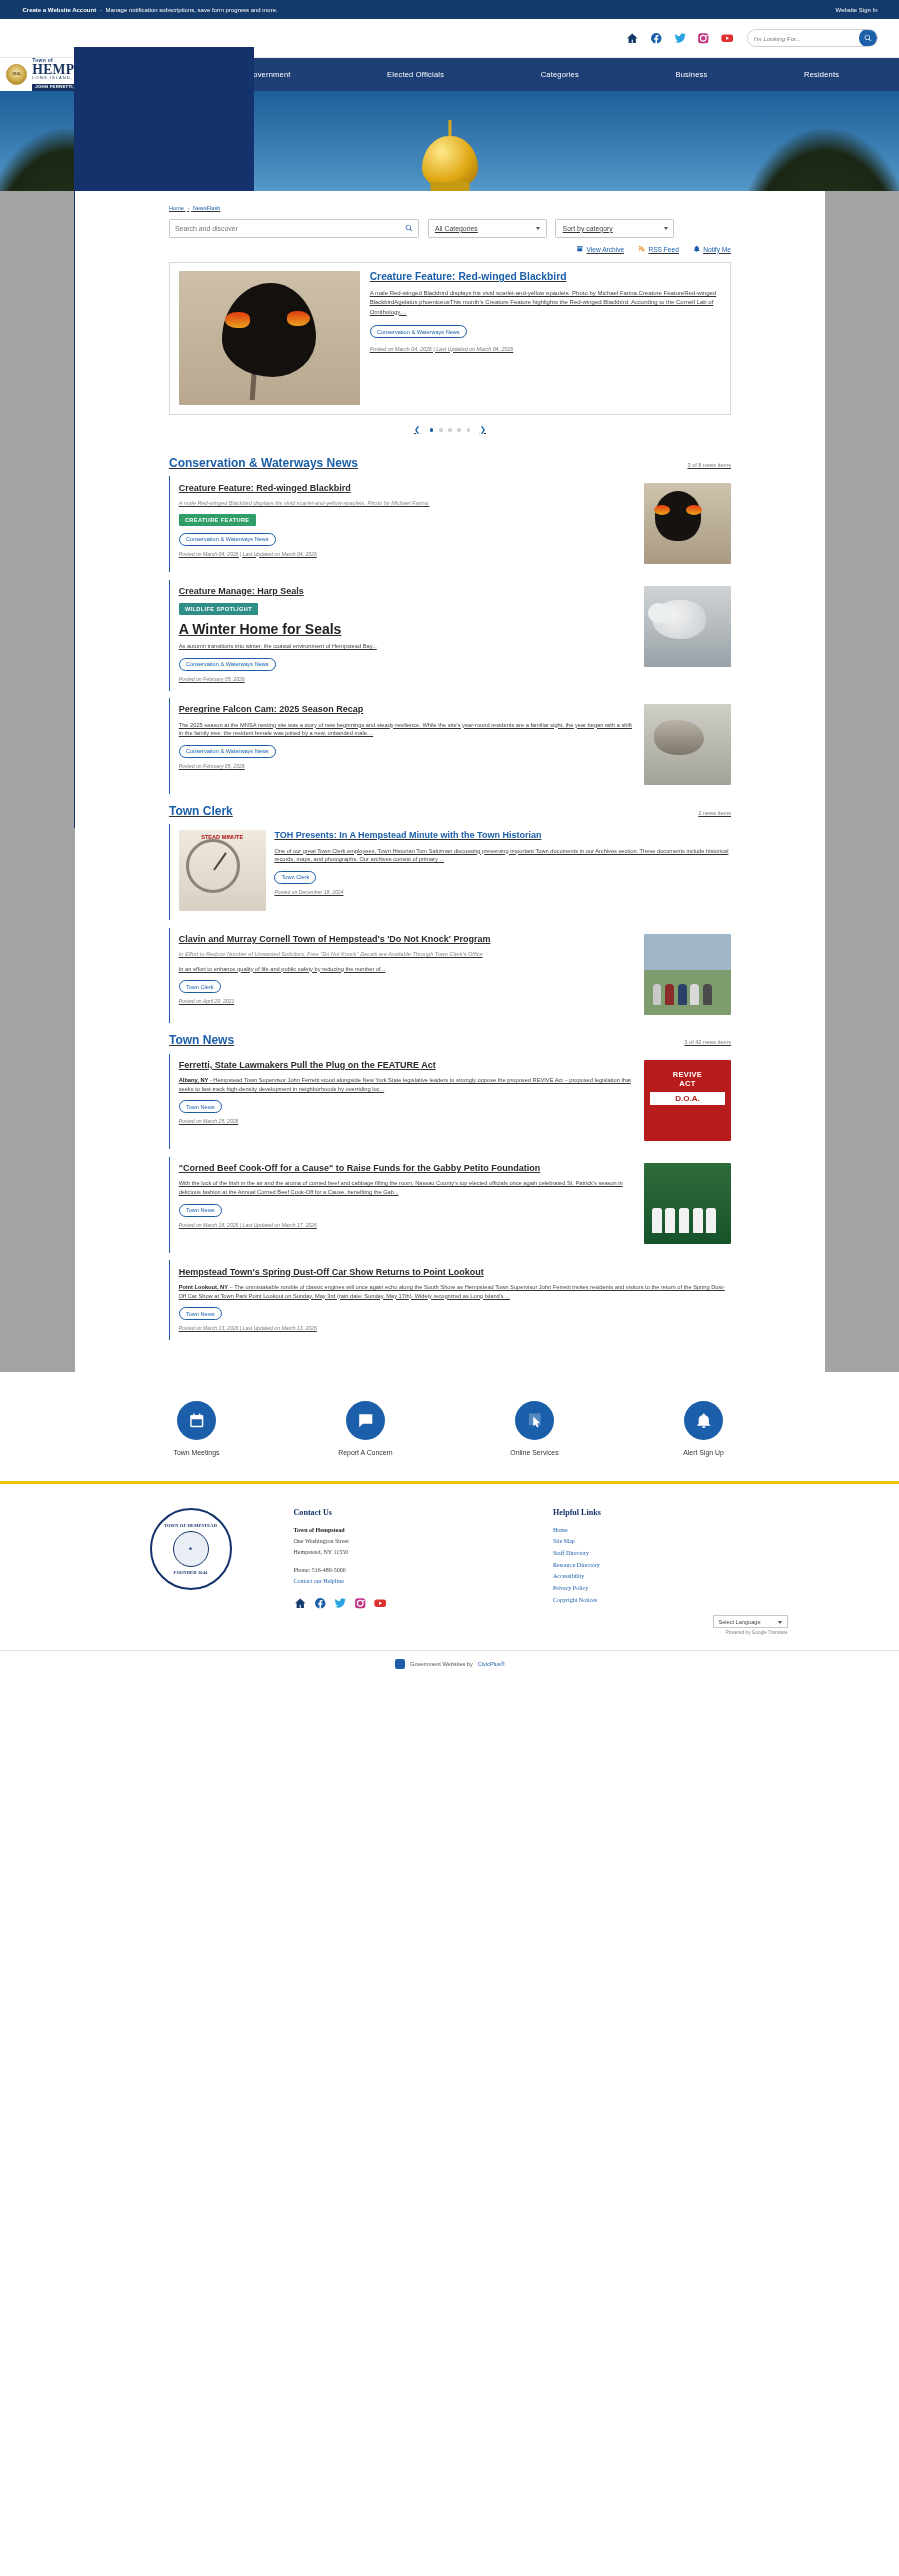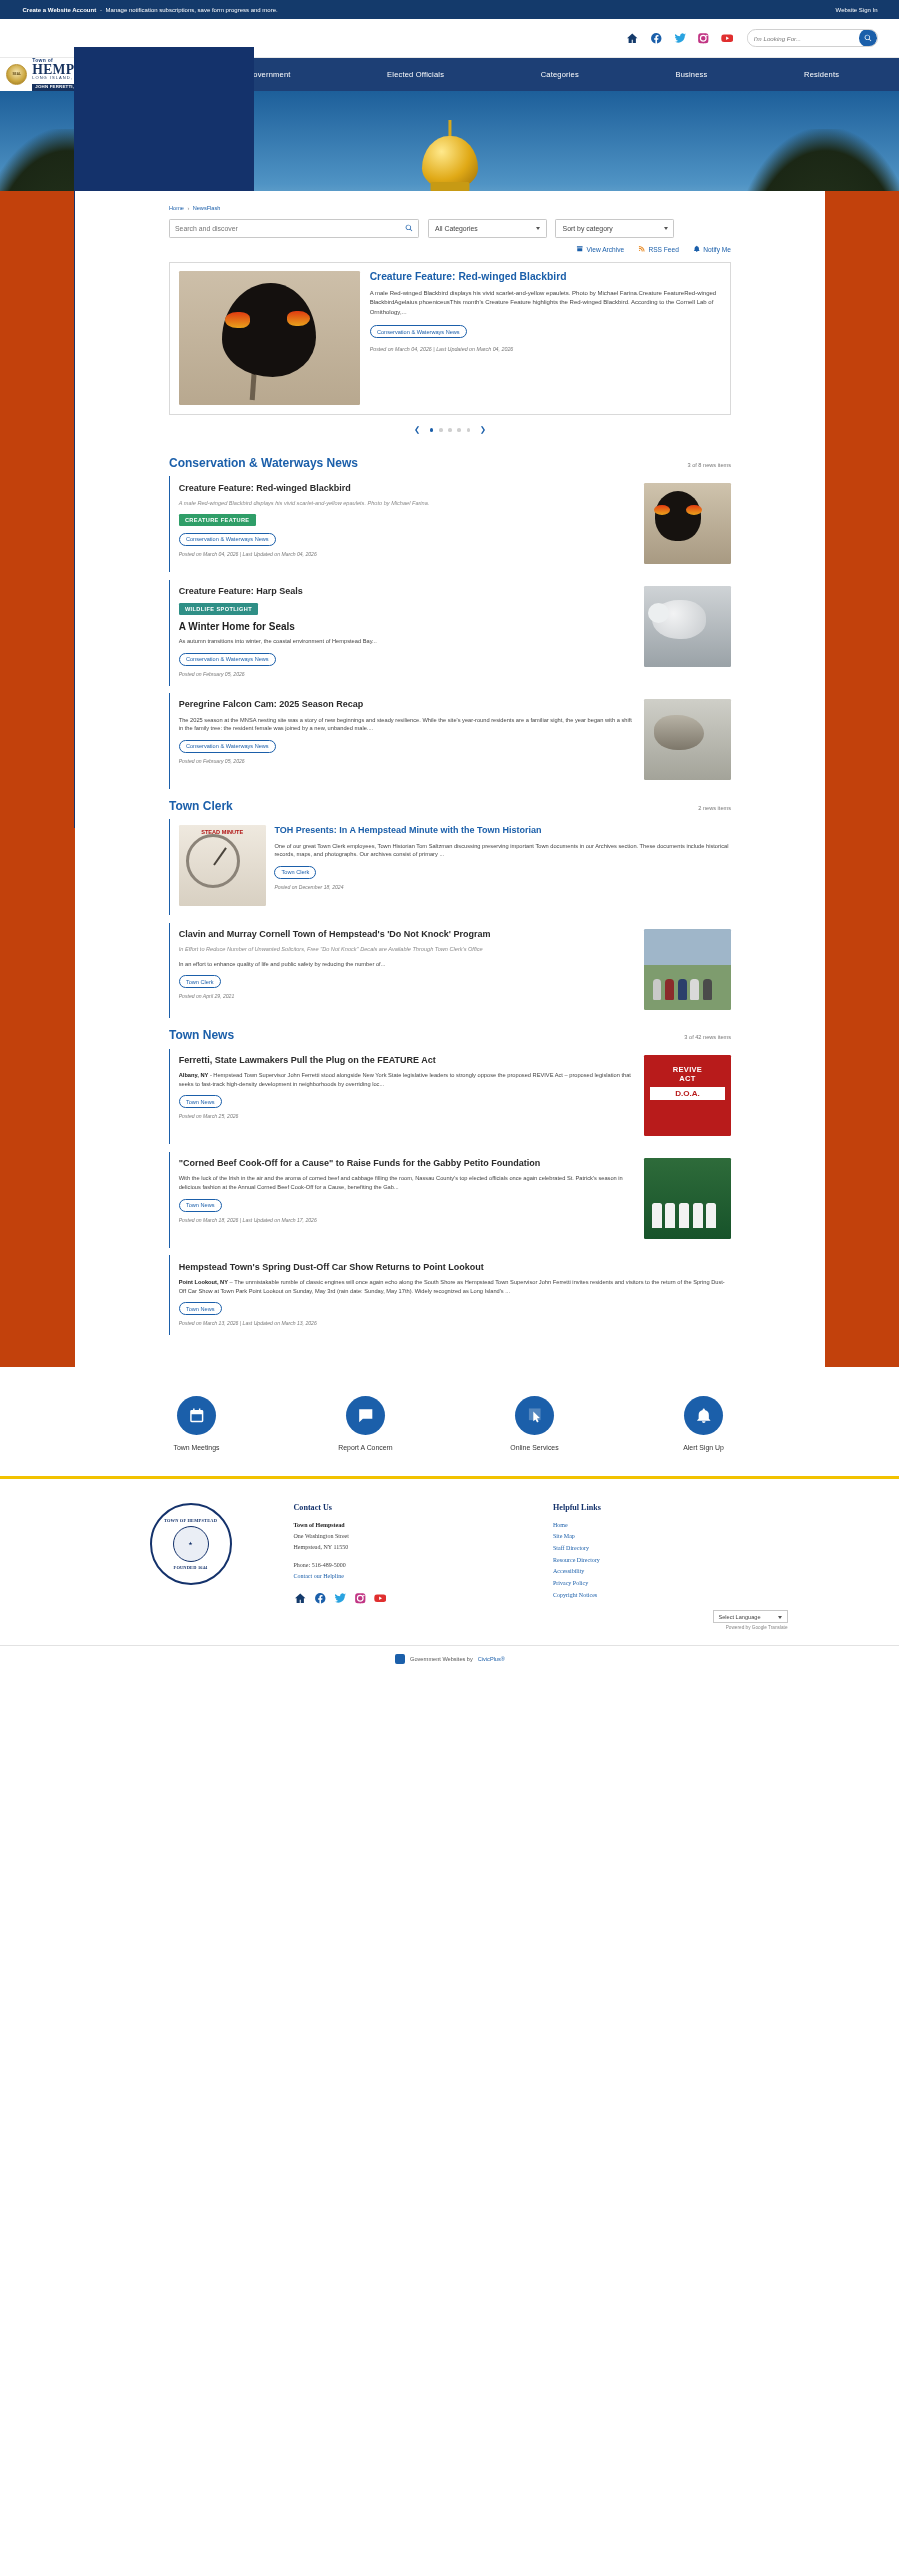--- a/index.html
+++ b/index.html
@@ -150,21 +150,21 @@
     background: radial-gradient(ellipse at 50% 70%, #27371f 0%, #1b2715 60%, rgba(20,30,16,0) 72%);
   }
   .hero .tree-left { left: -25px; }
   .hero .tree-right { right: -19px; }
   .hero .ground {
     position: absolute; bottom: 0; left: 0; right: 0; height: 56px;
     background: linear-gradient(#3d5a33, #22351d);
   }
 
   
-  .page-area { position: relative; background: #c2410c; }
+  .page-area { position: relative; background: #a3a3a3; text-decoration: underline; }
   .blue-panel {
     position: absolute; left: 74px; top: -144px; width: 180px; height: 781px;
     background: #14326b; z-index: 1;
   }
   .content-card {
     position: relative; z-index: 2;
     margin: -144px auto 0 auto;
     width: 750px;
     background: #ffffff;
     min-height: 781px;
@@ -264,21 +264,21 @@
   .news-title.link { color: #1b5faa; }
   .news-sub-ital { font-size: 5.6px; color: #8a8a8a; font-style: italic; line-height: 1.5; margin-bottom: 6.2px; }
   .news-text { font-size: 5.7px; color: #444; line-height: 1.55; margin-bottom: 6.2px; }
   .news-text b { color: #222; }
   .badge {
     display: inline-block; color: #fff; font-size: 5.6px; font-weight: bold;
     letter-spacing: 0.4px; padding: 3.1px 6.2px; border-radius: 1.2px; margin-bottom: 5.6px;
   }
   .badge.green { background: #2f9e68; }
   .badge.teal { background: #2f8f86; }
-  .sub-head { font-size: 10px; font-weight: bold; color: #1f1f1f; margin-bottom: 5.6px; }
+  .sub-head { font-size: 14px; font-weight: bold; color: #1f1f1f; margin-bottom: 5.6px; }
   .news-meta { font-size: 5.1px; color: #7a7a7a; font-style: italic; margin-top: 5px; }
   .news-thumb { flex: 0 0 69px; height: 69px; border-radius: 1.2px; overflow: hidden; position: relative; }
 
   .th-blackbird { background: linear-gradient(#cfc3ad, #a89a82); }
   .th-blackbird .b { position: absolute; left: 11.2px; top: 8.7px; width: 46px; height: 50px; background: #16120f; border-radius: 50% 50% 45% 45%; }
   .th-blackbird .b:after { content:""; position:absolute; left:-1.2px; top:13.7px; width:16.2px;height:10px;background:linear-gradient(#e33c10,#eaa41c);border-radius:50%; }
   .th-blackbird .b:before { content:""; position:absolute; right:-1.2px; top:13.7px; width:16.2px;height:10px;background:linear-gradient(#e33c10,#eaa41c);border-radius:50%; }
 
   .th-seal { background: linear-gradient(#cfd3d6, #9aa2a7); }
   .th-seal .s { position:absolute; left:7.5px; top:13.7px; width:54px;height:39px;background:radial-gradient(circle at 40% 35%, #f2f3f4, #c6cacd);border-radius:50% 45% 45% 50%; }
@@ -530,21 +530,21 @@
           <span class="pill">Conservation &amp; Waterways News</span>
           <div class="news-meta">Posted on March 04, 2026 | Last Updated on March 04, 2026</div>
         </div>
         <div class="news-thumb large th-blackbird">
             <div class="b"></div>
           </div>
       </div>
 
       <div class="news-item">
         <div class="news-body">
-          <div class="news-title">Creature Feature: Harp Seals</div>
+          <div class="news-title">Creature Manage: Harp Seals</div>
           <div><span class="badge teal">WILDLIFE SPOTLIGHT</span></div>
           <div class="sub-head">A Winter Home for Seals</div>
           <div class="news-text">As autumn transitions into winter, the coastal environment of Hempstead Bay...</div>
           <span class="pill">Conservation &amp; Waterways News</span>
           <div class="news-meta">Posted on February 05, 2026</div>
         </div>
         <div class="news-thumb large th-seal">
             <div class="s"></div>
           </div>
       </div>

